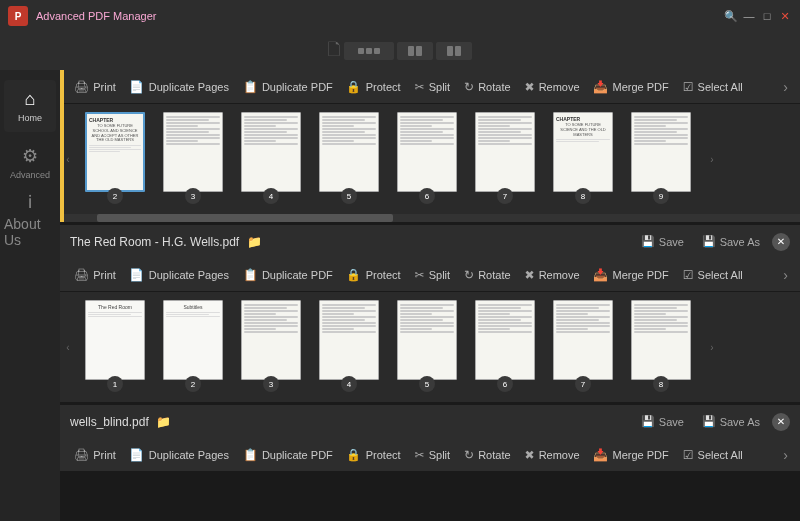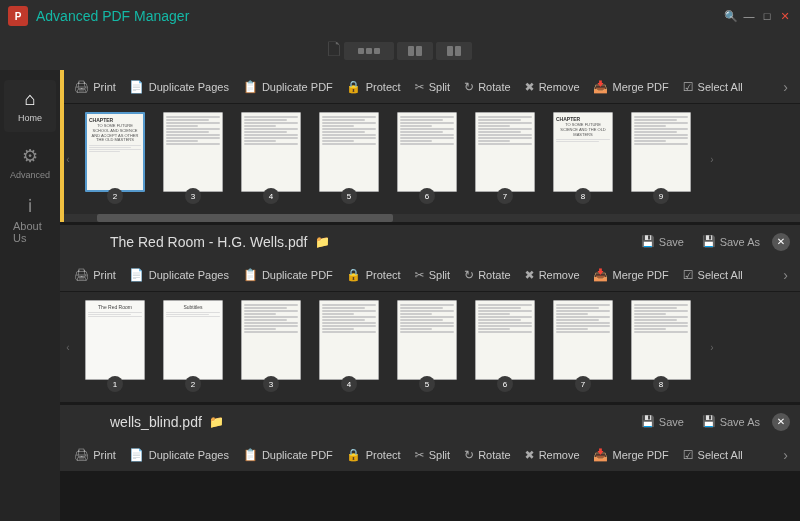--- a/index.html
+++ b/index.html
@@ -34,22 +34,22 @@
       background: #c0392b;
       border-radius: 3px;
       display: flex;
       align-items: center;
       justify-content: center;
       color: white;
       font-size: 11px;
       font-weight: bold;
     }
     .title-text {
-      color: #14b8a6;
-      font-size: 14px;
+      color: #f9a8d4;
+      font-size: 11px;
     }
     .title-bar-controls {
       display: flex;
       gap: 4px;
       align-items: center;
     }
     .title-btn {
       width: 14px;
       height: 14px;
       display: flex;
@@ -253,23 +253,22 @@
       height: 34px;
       background: #2d2d2d;
       display: flex;
       align-items: center;
       padding: 0 10px;
       gap: 8px;
       border-top: 1px solid #1a1a1a;
     }
     .section-title {
       color: #ddd;
-      font-size: 14px;
+      font-size: 12px;
       font-weight: 500;
-      margin-left: 40px;
     }
     .section-actions {
       margin-left: auto;
       display: flex;
       align-items: center;
       gap: 6px;
     }
     .action-btn {
       display: flex;
       align-items: center;
@@ -365,21 +364,21 @@
     <div class="sidebar-item active">
       <div class="sidebar-icon">⌂</div>
       <span style="font-size:9px;color:#ccc;">Home</span>
     </div>
     <div class="sidebar-item">
       <div class="sidebar-icon">⚙</div>
       <span style="font-size:9px;">Advanced</span>
     </div>
     <div class="sidebar-item">
       <div class="sidebar-icon">ℹ</div>
-      <span style="font-size:11px;margin-left:9px;">About Us</span>
+      <span style="font-size:14px;">About Us</span>
     </div>
   </div>
 
   <div class="content-area">
 
     <div class="pdf-section first-section">
       <div class="yellow-bar"></div>
 
       <div class="toolbar-strip">
         <div class="toolbar-btn">

